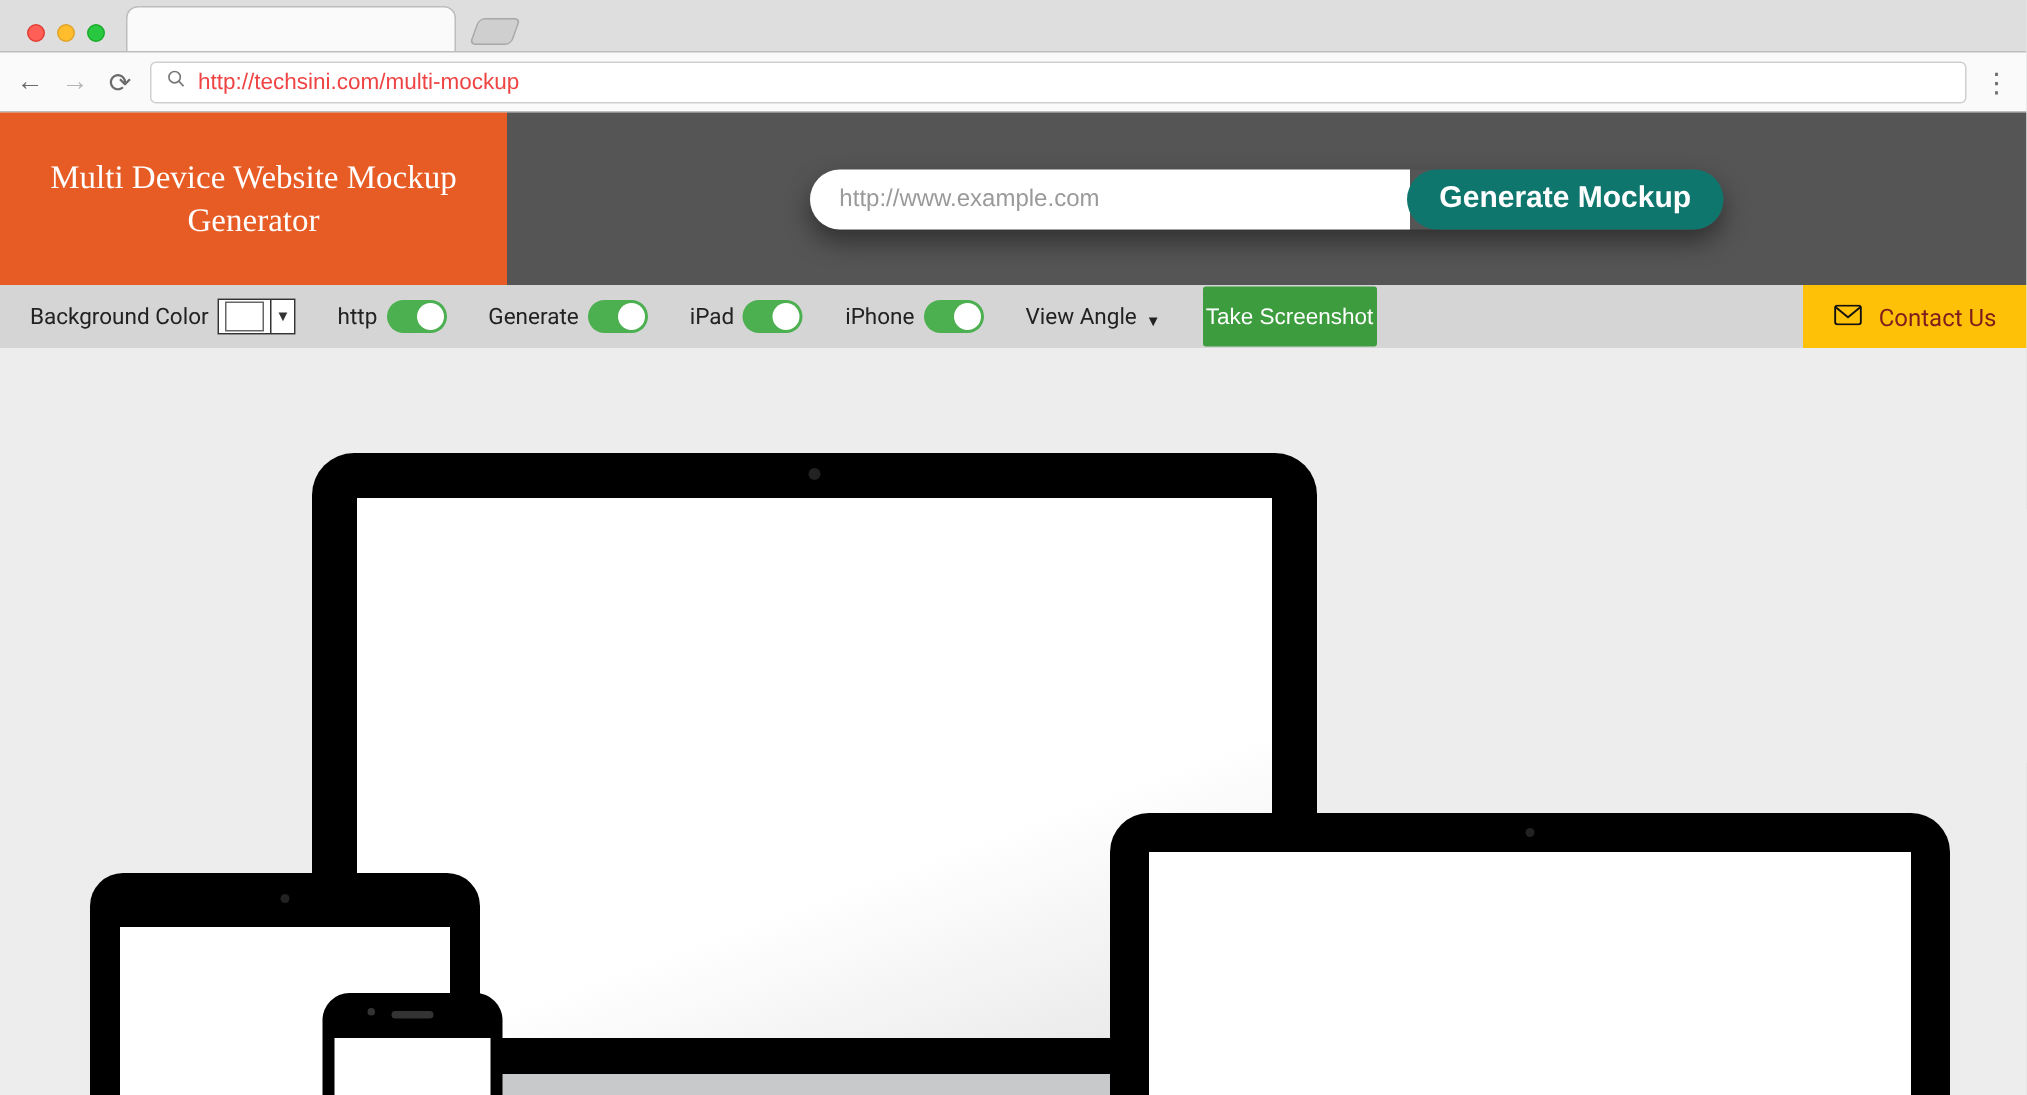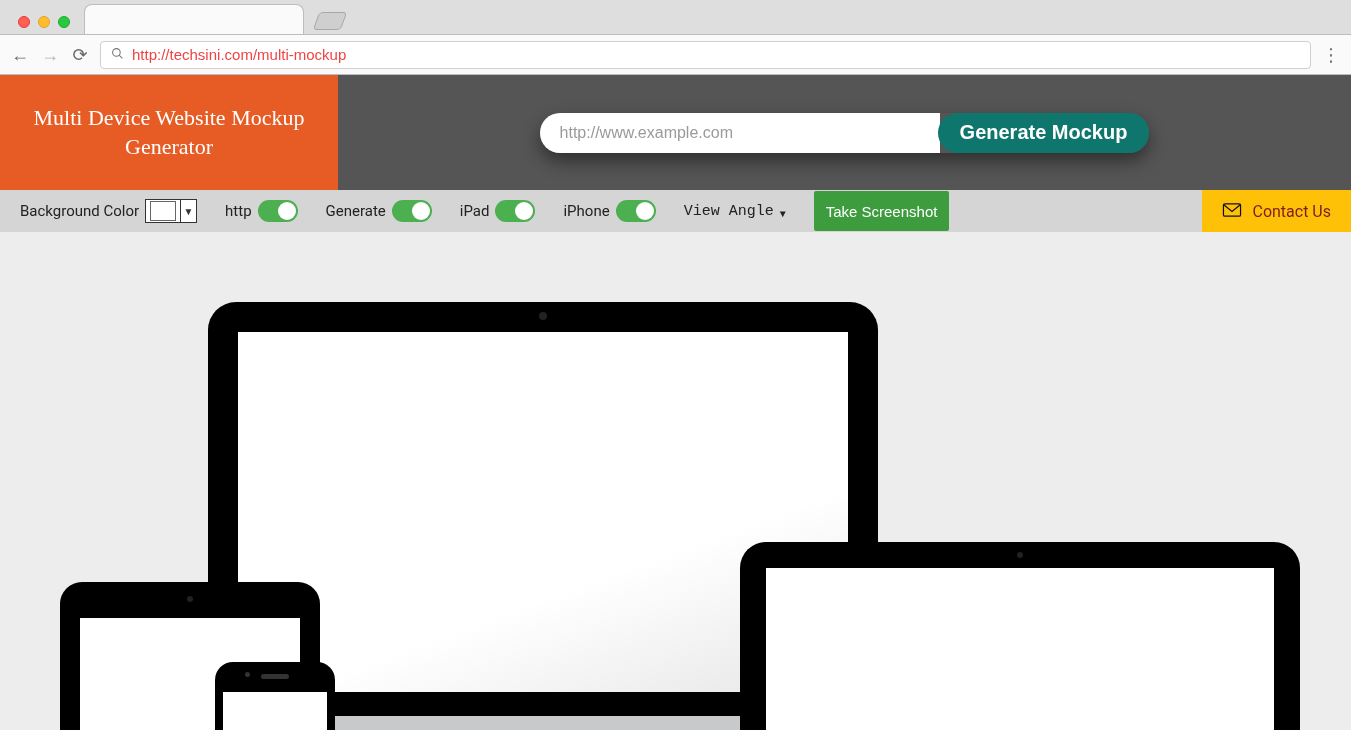--- a/index.html
+++ b/index.html
@@ -151,28 +151,28 @@
   .color-swatch{ width:26px; height:20px; border:1px solid #666; margin:0 4px; background:#fff;}
   .color-caret{ width:16px; height:100%; border-left:1px solid #333; display:flex; align-items:center; justify-content:center; font-size:10px; color:#333;}
   .toggle{
     width:40px; height:22px; border-radius:12px; background:#4CAF50;
     position:relative; cursor:pointer;
   }
   .toggle::after{
     content:""; position:absolute; right:2px; top:2px;
     width:18px; height:18px; border-radius:50%; background:#fff;
   }
-  .view-angle{ cursor:pointer; display:flex; align-items:flex-end; gap:6px;font-family:Liberation Mono, monospace;}
+  .view-angle{ cursor:pointer; display:flex; align-items:flex-end; gap:6px;}
   .view-angle .caret{ font-size:10px;}
   .screenshot-btn{
     background:#3c9c3e;
     color:#fff;
     border:none;
     height:40px;
-    padding:0 12px;
+    padding:0 2px;
     font-size:15px;
     border-radius:2px;
     cursor:pointer;
   }
   .spacer{flex:1;}
   .contact{
     position:absolute;
     right:0;
     height:42px;
     background:#ffc107;

